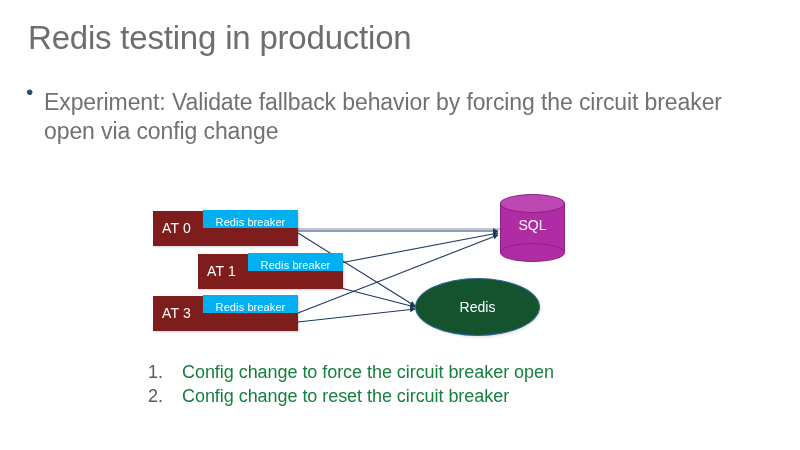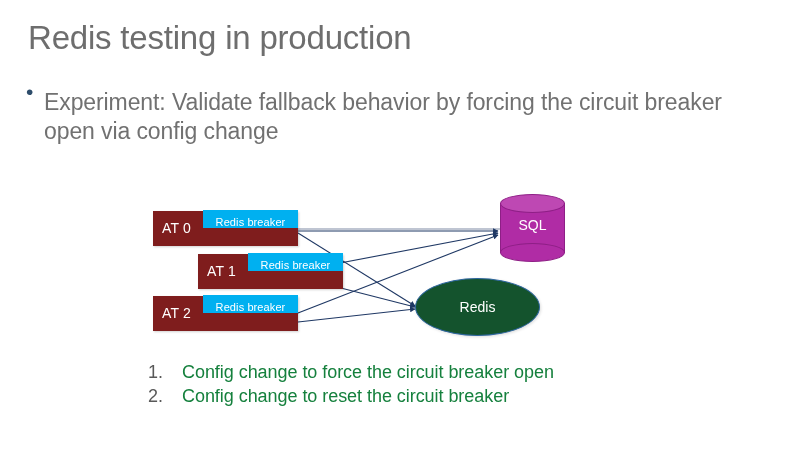--- a/index.html
+++ b/index.html
@@ -263,21 +263,21 @@
     </div>
 
     <div class="at-node" style="left:153px; top:254px;margin-left:45px;">
       <span class="at-label">AT 1</span>
       <span class="breaker-chip">
         <span class="breaker-label">Redis breaker</span>
       </span>
     </div>
 
     <div class="at-node" style="left:153px; top:296px;">
-      <span class="at-label">AT 2</span>
+      <span class="at-label">AT 3</span>
       <span class="breaker-chip">
         <span class="breaker-label">Redis breaker</span>
       </span>
     </div>
 
     <div id="sql-node">
       <div id="sql-body"></div>
       <div id="sql-side-l"></div>
       <div id="sql-side-r"></div>
       <div id="sql-bottom"></div>

